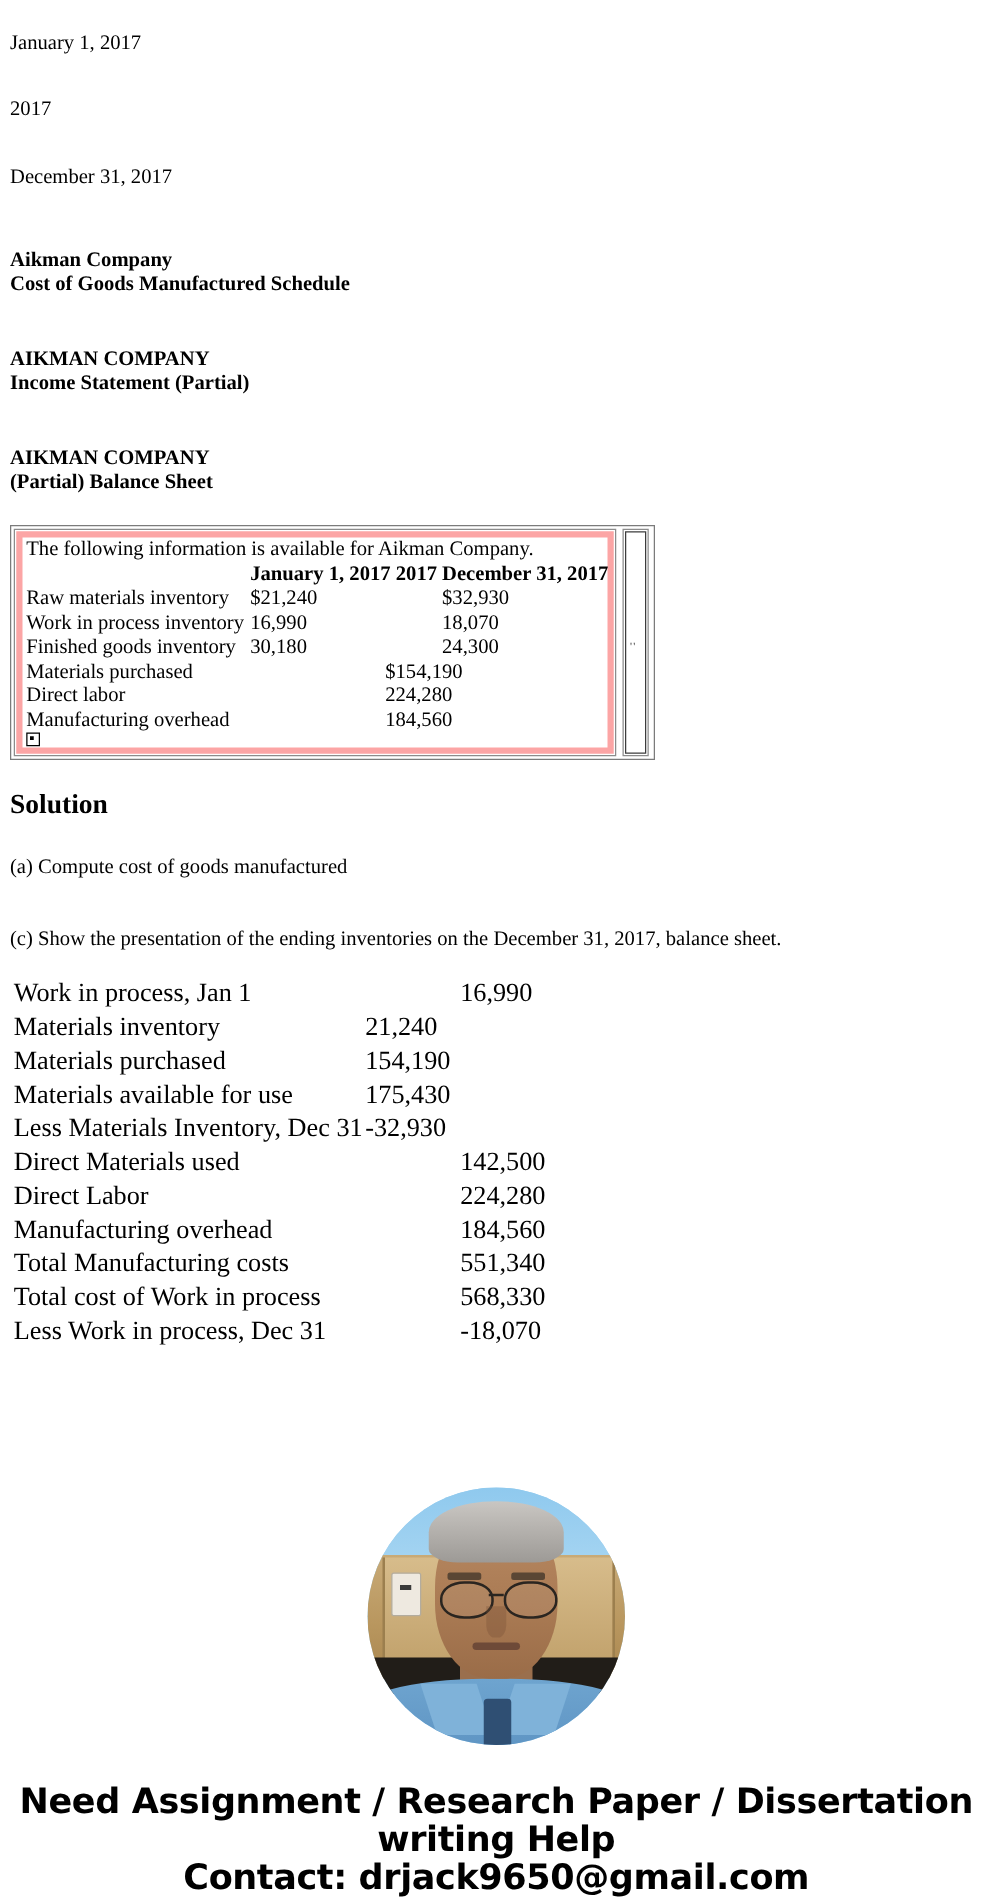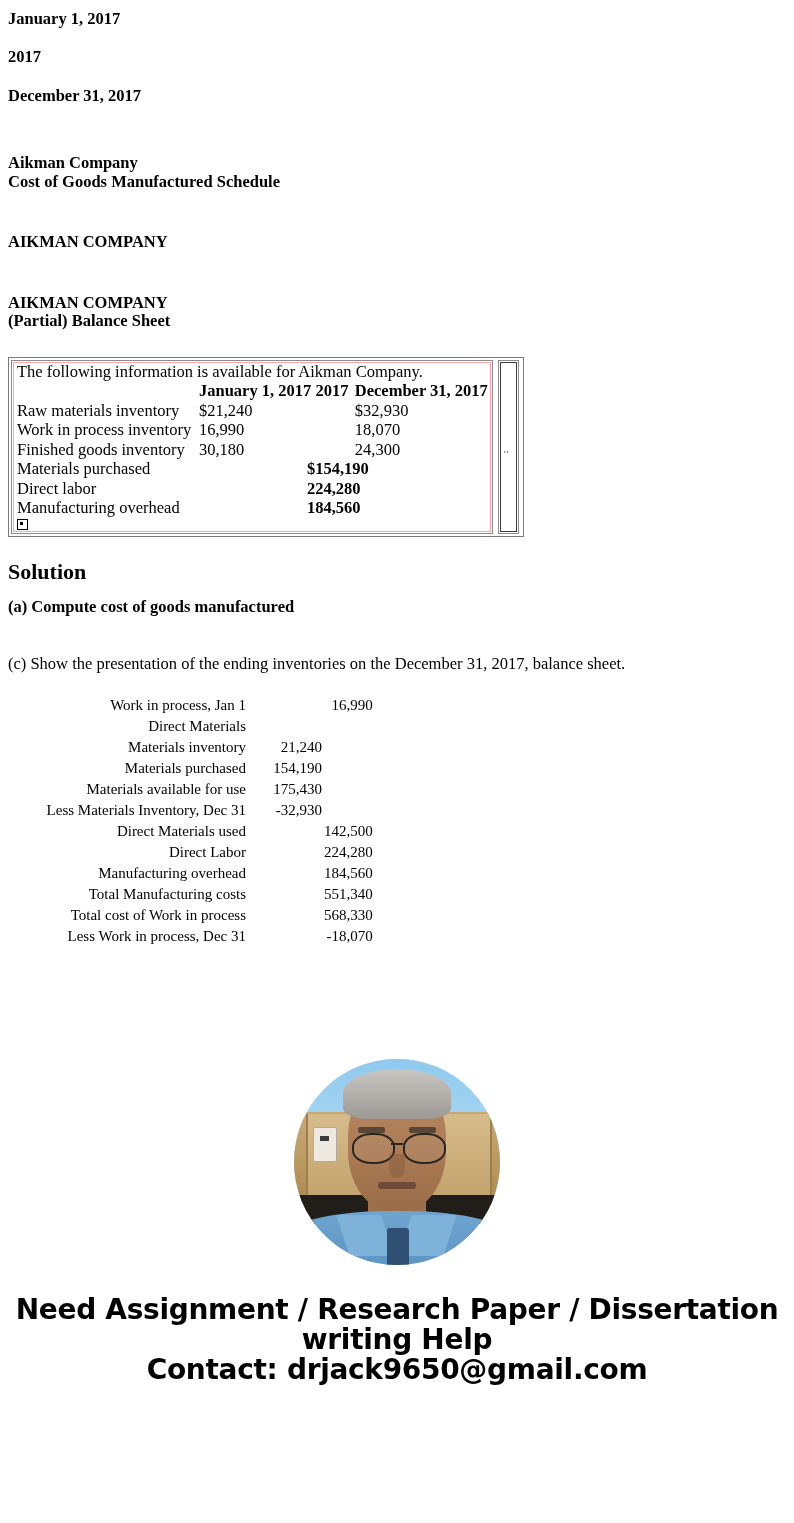--- a/index.html
+++ b/index.html
@@ -23,21 +23,22 @@
   }
 
   
   .para {
     font-size: 16.5px;
     line-height: 1.18;
     margin: 0 0 0 8px;
     padding: 0;
   }
   .bold {
-    font-weight: bold;
+    font-weight: normal;
+    margin-top: 15px;
   }
 
   .block-top { padding-top: 9px; }
 
   .stack {
     margin-left: 8px;
     font-size: 16.5px;
     line-height: 1.12;
     font-weight: bold;
   }
@@ -63,21 +64,21 @@
     align-items: stretch;
   }
   .frame-mid {
     border: 1px solid #8c8c8c;
     padding: 1px;
     flex: 0 0 auto;
     width: 482px;
     box-sizing: border-box;
   }
   .info-table-wrap {
-    border: 1px solid #fca5a5;
+    border: 5px solid #fca5a5;
     padding: 0;
     position: relative;
     box-sizing: border-box;
   }
   table.info {
     border-collapse: collapse;
     font-size: 16.5px;
     line-height: 1.0;
     width: 100%;
   }
@@ -94,21 +95,21 @@
     text-align: left;
     padding: 1px 0 2px 0;
     white-space: nowrap;
     font-size: 16.5px;
   }
   table.info th.c2 { padding-left: 5px; }
   table.info th.c3 { padding-left: 4px; }
   .intro-cell {
     padding-left: 3px !important;
   }
-  .wide-val { padding-left: 113px !important; font-weight: bold; }
+  .wide-val { padding-left: 113px !important; }
 
   .handle-row td {
     padding: 0 !important;
     height: 12px;
   }
   .handle {
     width: 9px;
     height: 9px;
     border: 1px solid #000;
     background: #ffffff;
@@ -153,23 +154,22 @@
     font-size: 22px;
     font-weight: bold;
     margin: 0 0 0 8px;
     line-height: 1.1;
   }
 
   
   table.cogs {
     border-collapse: collapse;
     margin-left: 8px;
-    font-size: 15px;
+    font-size: 21px;
     line-height: 1.0;
-    text-align: right;
   }
   table.cogs td {
     padding: 3px 0 3px 0;
     vertical-align: top;
     white-space: nowrap;
   }
   table.cogs td.label { width: 235px; padding-left: 3px; }
   table.cogs td.v2 { width: 74px; padding-left: 2px; }
   table.cogs td.v3 { padding-left: 2px; }
 
@@ -304,20 +304,21 @@
     <div>Cost of Goods Manufactured Schedule</div>
   </div>
 
   <div class="spacer-21"></div>
 
 
   <div class="spacer-21"></div>
 
   <div class="stack">
     <div>AIKMAN COMPANY</div>
+    <div>Income Statement (Partial)</div>
   </div>
 
   <div class="spacer-21"></div>
 
 
   <div class="spacer-21"></div>
 
   <div class="stack">
     <div>AIKMAN COMPANY</div>
     <div>(Partial) Balance Sheet</div>
@@ -401,25 +402,20 @@
   <p class="para">(c) Show the presentation of the ending inventories on the December 31, 2017, balance sheet.</p>
 
   <div class="spacer-21"></div>
 
   <table class="cogs">
     <tbody>
       <tr>
         <td class="label">Work in process, Jan 1</td>
         <td class="v2"></td>
         <td class="v3">16,990</td>
-      </tr>
-      <tr>
-        <td class="label">Direct Materials</td>
-        <td class="v2"></td>
-        <td class="v3"></td>
       </tr>
       <tr>
         <td class="label">Materials inventory</td>
         <td class="v2">21,240</td>
         <td class="v3"></td>
       </tr>
       <tr>
         <td class="label">Materials purchased</td>
         <td class="v2">154,190</td>
         <td class="v3"></td>

